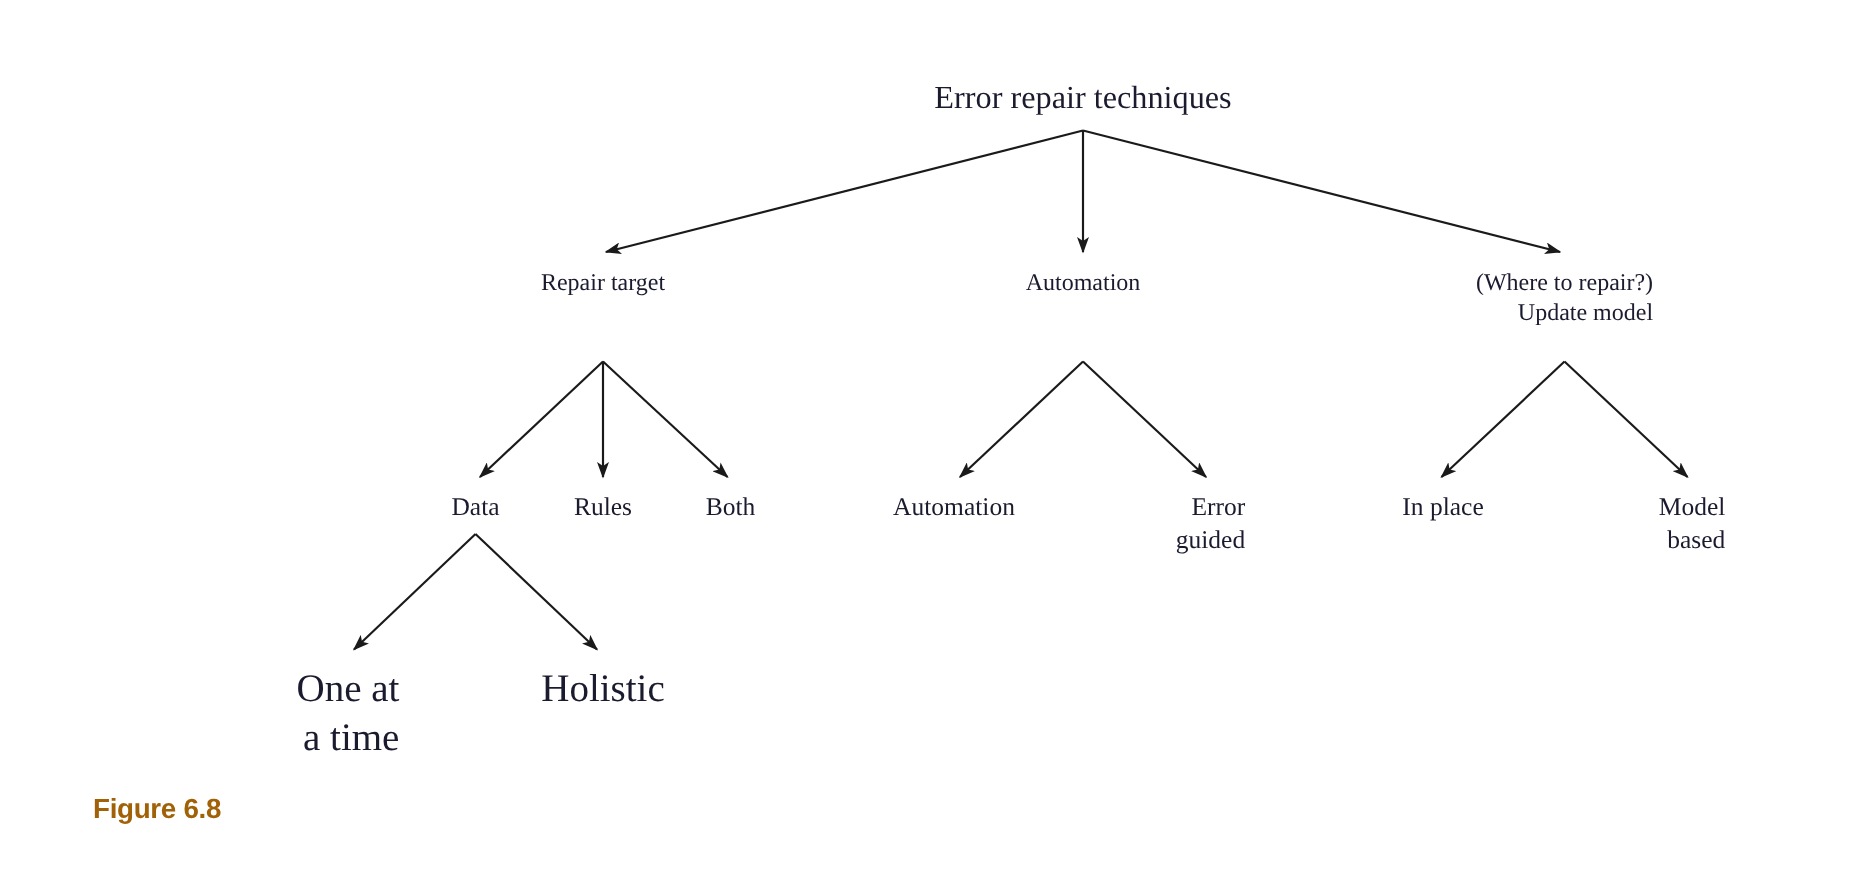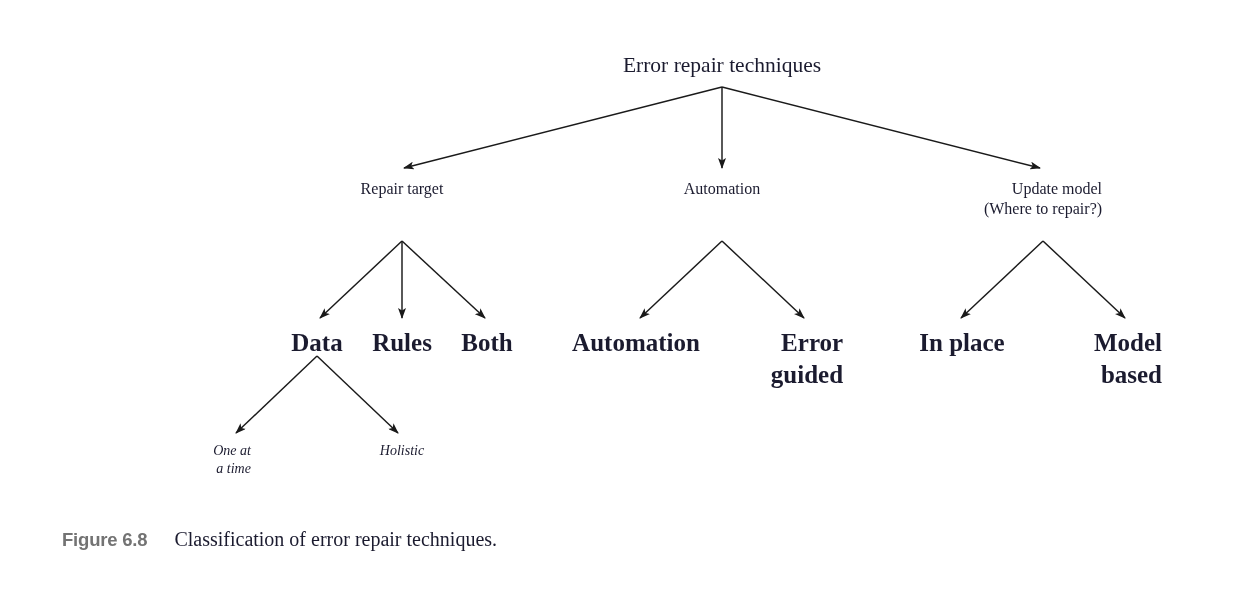--- a/index.html
+++ b/index.html
@@ -33,37 +33,37 @@
     color: #1b1b2f;
     font-family: "Liberation Serif", "DejaVu Serif", serif;
   }
 
   .node .line {
     display: block;
   }
 
   .node-root      { font-size: 21.5px; }
   .node-l2        { font-size: 16px; }
-  .node-l3        { font-size: 25px; font-weight: bold; }
-  .node-l4        { font-size: 14px; font-style: italic; }
+  .node-l3        { font-size: 17px; }
+  .node-l4        { font-size: 26px; }
 
   
   #caption {
     position: absolute;
     left: 62px;
     top: 528px;
     display: flex;
     align-items: baseline;
     white-space: nowrap;
   }
   #caption .fig-label {
     font-family: "Liberation Sans", "DejaVu Sans", sans-serif;
     font-weight: bold;
     font-size: 18.5px;
-    color: #737373;
+    color: #a16207;
     letter-spacing: -0.2px;
   }
   #caption .fig-text {
     font-family: "Liberation Serif", "DejaVu Serif", serif;
     font-size: 20px;
     color: #1b1b2f;
     margin-left: 27px;
   }
 </style>
 </head>
@@ -103,22 +103,22 @@
 
 <div class="node node-l2" style="left:402px; top:179px;">
   <span class="line">Repair target</span>
 </div>
 
 <div class="node node-l2" style="left:722px; top:179px;">
   <span class="line">Automation</span>
 </div>
 
 <div class="node node-l2" style="left:1043px; top:179px;">
+  <span class="line">(Where to repair?)</span>
   <span class="line">Update model</span>
-  <span class="line">(Where to repair?)</span>
 </div>
 
 <div class="node node-l3" style="left:317px; top:327px;">
   <span class="line">Data</span>
 </div>
 
 <div class="node node-l3" style="left:402px; top:327px;">
   <span class="line">Rules</span>
 </div>
 
@@ -148,14 +148,13 @@
   <span class="line">One at</span>
   <span class="line">a time</span>
 </div>
 
 <div class="node node-l4" style="left:402px; top:442px;">
   <span class="line">Holistic</span>
 </div>
 
 <div id="caption">
   <span class="fig-label">Figure 6.8</span>
-  <span class="fig-text">Classification of error repair techniques.</span>
 </div>
 
 </body></html>

